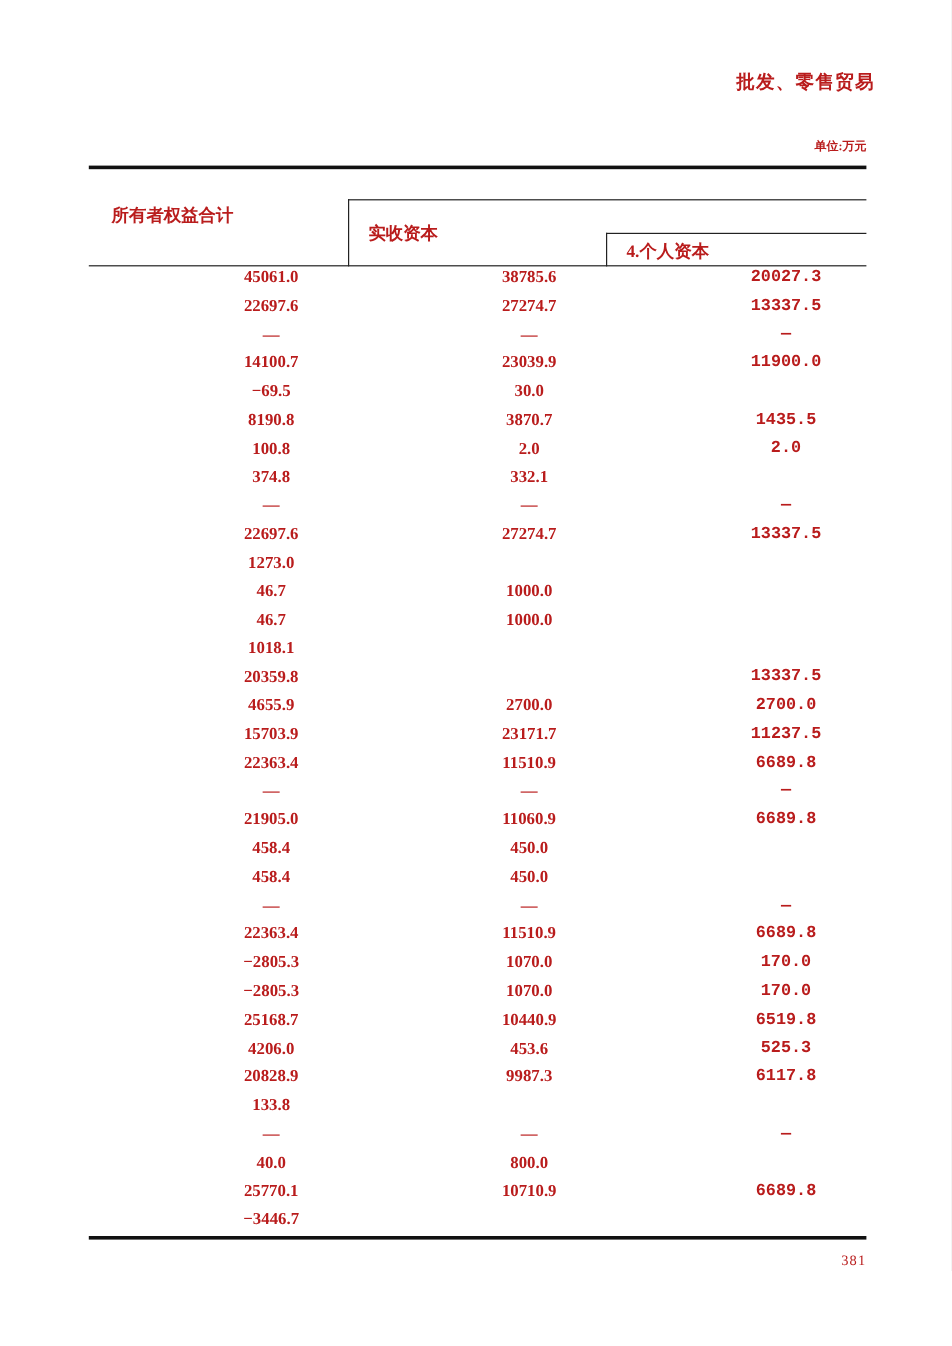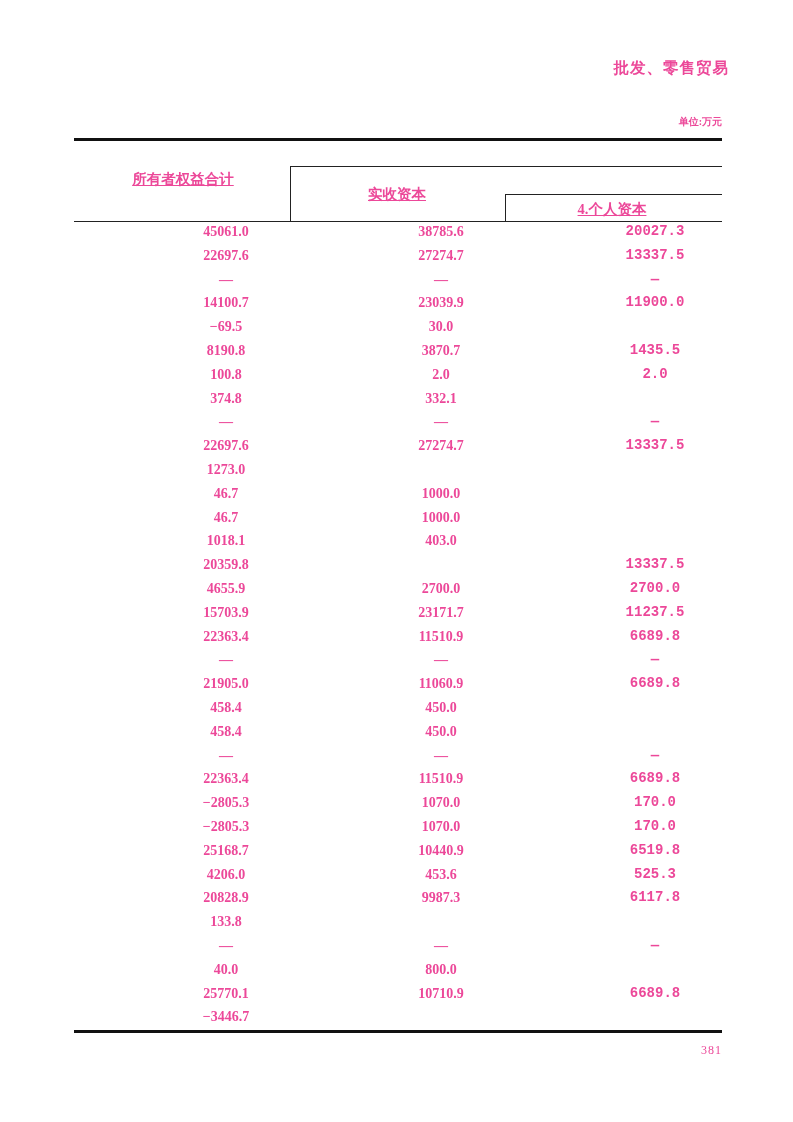--- a/index.html
+++ b/index.html
@@ -6,21 +6,21 @@
     margin: 0;
     padding: 0;
     background: #e8e8e8;
   }
   .page {
     position: relative;
     width: 793px;
     height: 1122px;
     background: #ffffff;
     font-family: "Liberation Serif", serif;
-    color: #ec4899;
+    color: #b91c1c;
     overflow: hidden;
   }
   .chapter-title {
     position: absolute;
     top: 58px;
     right: 64px;
     font-size: 15.5px;
     font-weight: 700;
     letter-spacing: 1px;
     white-space: nowrap;
@@ -53,25 +53,24 @@
   .vline {
     position: absolute;
     width: 1px;
     background: #222222;
   }
   .vline.v1 { left: 290px; top: 166px; height: 56px; }
   .vline.v2 { left: 505px; top: 194px; height: 28px; }
   .col-header {
     position: absolute;
     width: 180px;
-    text-align: center;
+    text-align: left;
     font-size: 14.5px;
     font-weight: 700;
     white-space: nowrap;
-    text-decoration: underline;
   }
   .col-header.h1 { left: 93px;  top: 170px; }
   .col-header.h2 { left: 307px; top: 185px; }
   .col-header.h3 { left: 522px; top: 200px; }
   .rows {
     position: absolute;
     top: 220px;
     left: 0;
     width: 793px;
     margin-left: 44px;
@@ -187,21 +186,20 @@
         <div class="cell c2">1000.0</div>
         <div class="cell c3"></div>
       </div>
       <div class="row">
         <div class="cell c1">46.7</div>
         <div class="cell c2">1000.0</div>
         <div class="cell c3"></div>
       </div>
       <div class="row">
         <div class="cell c1">1018.1</div>
-        <div class="cell c2">403.0</div>
         <div class="cell c3"></div>
       </div>
       <div class="row">
         <div class="cell c1">20359.8</div>
         <div class="cell c3">13337.5</div>
       </div>
       <div class="row">
         <div class="cell c1">4655.9</div>
         <div class="cell c2">2700.0</div>
         <div class="cell c3">2700.0</div>

